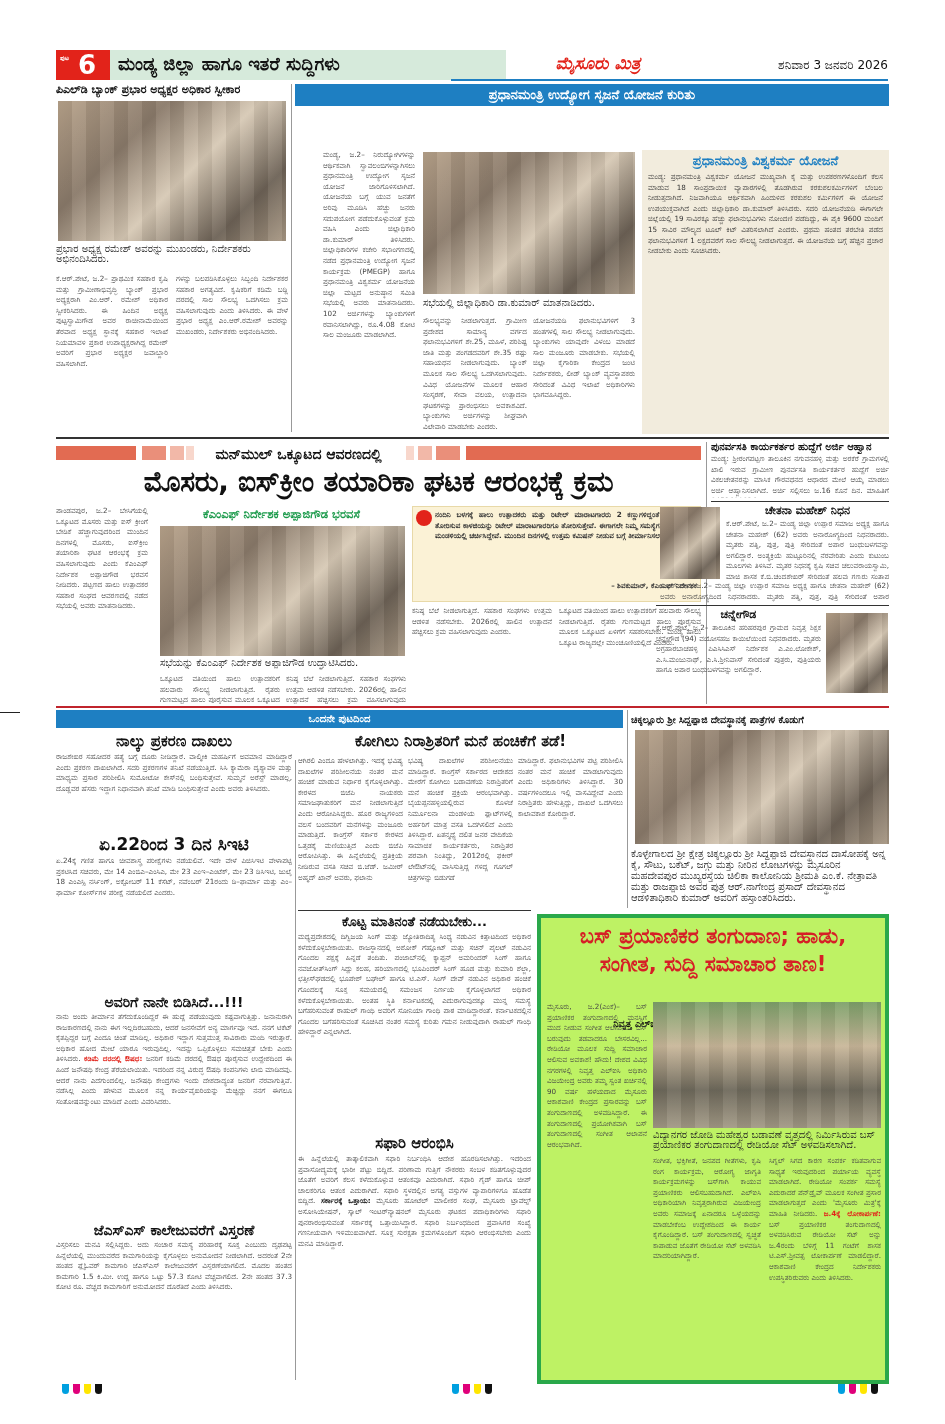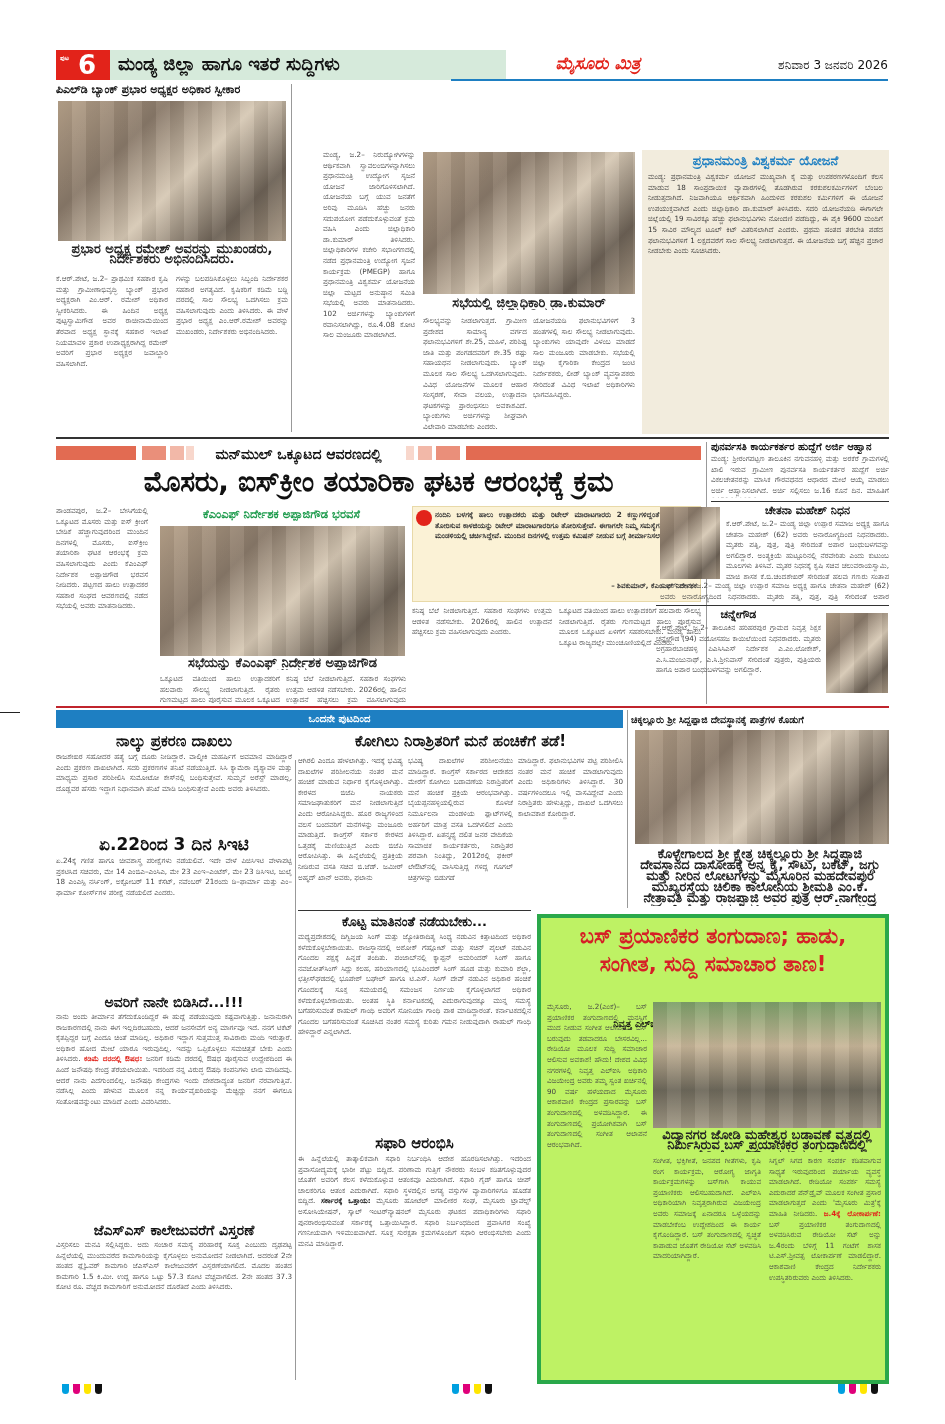--- a/index.html
+++ b/index.html
@@ -2,21 +2,21 @@
 <html><head>
 <meta charset="utf-8">
 <style>
   * { box-sizing: border-box; margin: 0; padding: 0; }
   html, body { width: 945px; height: 1424px; background: #ffffff; overflow: hidden; }
   body { font-family: "DejaVu Sans", sans-serif; color: #1a1a1a; position: relative; }
   .abs { position: absolute; }
   .txt { font-size: 7.2px; line-height: 10.6px; color: #444; text-align: justify; overflow: hidden; }
   .photo { background: linear-gradient(135deg, #b9a48c 0%, #8a7a6a 30%, #d7c9b5 55%, #6d6256 80%, #a89884 100%); overflow: hidden; }
   .photo::after { content: ""; position: absolute; inset: 0; background: repeating-linear-gradient(90deg, rgba(0,0,0,0.06) 0 14px, rgba(255,255,255,0.05) 14px 28px); }
-  .caption { font-size: 13px; line-height: 10px; text-align: center; color: #222; font-weight: bold; overflow: hidden; }
+  .caption { font-size: 10px; line-height: 10px; text-align: left; color: #222; font-weight: normal; overflow: hidden; }
   .hr { background: #333; height: 1px; }
   .vr { background: #999; width: 1px; }
   .h-dark { font-weight: bold; color: #111; text-align: center; white-space: nowrap; overflow: hidden; font-family: "DejaVu Sans", sans-serif; }
 </style>
 </head>
 <body>
 
 <div class="abs" style="left:56px;top:50px;width:832px;height:30px;">
   <div class="abs" style="left:0;top:0;width:54px;height:30px;background:#e2231a;color:#fff;">
     <span style="position:absolute;left:4px;top:4px;font-size:6px;font-weight:bold;">ಪುಟ</span>
@@ -33,20 +33,23 @@
 <div class="abs" style="left:56px;top:82px;width:232px;height:350px;">
   <div class="h-dark" style="font-size:11px;line-height:16px;text-align:left;">ಪಿಎಲ್‌ಡಿ ಬ್ಯಾಂಕ್ ಪ್ರಭಾರ ಅಧ್ಯಕ್ಷರ ಅಧಿಕಾರ ಸ್ವೀಕಾರ</div>
   <div class="abs photo" style="left:2px;top:19px;width:228px;height:140px;"></div>
   <div class="abs caption" style="left:0;top:162px;width:232px;height:22px;">ಪ್ರಭಾರ ಅಧ್ಯಕ್ಷ ರಮೇಶ್ ಅವರನ್ನು ಮುಖಂಡರು, ನಿರ್ದೇಶಕರು ಅಭಿನಂದಿಸಿದರು.</div>
   <div class="abs txt" style="left:0;top:192px;width:112px;height:158px;">ಕೆ.ಆರ್.ಪೇಟೆ, ಜ.2– ಪ್ರಾಥಮಿಕ ಸಹಕಾರ ಕೃಷಿ ಮತ್ತು ಗ್ರಾಮೀಣಾಭಿವೃದ್ಧಿ ಬ್ಯಾಂಕ್ ಪ್ರಭಾರ ಅಧ್ಯಕ್ಷರಾಗಿ ಎಂ.ಆರ್. ರಮೇಶ್ ಅಧಿಕಾರ ಸ್ವೀಕರಿಸಿದರು. ಈ ಹಿಂದಿನ ಅಧ್ಯಕ್ಷ ಪುಟ್ಟಸ್ವಾಮಿಗೌಡ ಅವರ ರಾಜೀನಾಮೆಯಿಂದ ತೆರವಾದ ಅಧ್ಯಕ್ಷ ಸ್ಥಾನಕ್ಕೆ ಸಹಕಾರ ಇಲಾಖೆ ನಿಯಮಾವಳಿ ಪ್ರಕಾರ ಉಪಾಧ್ಯಕ್ಷರಾಗಿದ್ದ ರಮೇಶ್ ಅವರಿಗೆ ಪ್ರಭಾರ ಅಧ್ಯಕ್ಷರ ಜವಾಬ್ದಾರಿ ವಹಿಸಲಾಗಿದೆ.</div>
   <div class="abs txt" style="left:120px;top:192px;width:112px;height:158px;">ಗಳನ್ನು ಬಲಪಡಿಸಿಕೊಳ್ಳಲು ಸಿಬ್ಬಂದಿ ನಿರ್ದೇಶಕರ ಸಹಕಾರ ಅಗತ್ಯವಿದೆ. ಕೃಷಿಕರಿಗೆ ಕಡಿಮೆ ಬಡ್ಡಿ ದರದಲ್ಲಿ ಸಾಲ ಸೌಲಭ್ಯ ಒದಗಿಸಲು ಕ್ರಮ ವಹಿಸಲಾಗುವುದು ಎಂದು ತಿಳಿಸಿದರು. ಈ ವೇಳೆ ಪ್ರಭಾರ ಅಧ್ಯಕ್ಷ ಎಂ.ಆರ್.ರಮೇಶ್ ಅವರನ್ನು ಮುಖಂಡರು, ನಿರ್ದೇಶಕರು ಅಭಿನಂದಿಸಿದರು.</div>
 </div>
 <div class="abs vr" style="left:291px;top:84px;height:348px;"></div>
 
 <div class="abs" style="left:295px;top:84px;width:594px;height:350px;">
+  <div class="abs" style="left:0;top:0;width:594px;height:22px;background:#1e7fc2;">
+    <div style="color:#fff;font-size:13px;font-weight:bold;text-align:center;line-height:22px;white-space:nowrap;">ಪ್ರಧಾನಮಂತ್ರಿ ಉದ್ಯೋಗ ಸೃಜನೆ ಯೋಜನೆ ಕುರಿತು</div>
+  </div>
   <div class="abs txt" style="left:28px;top:66px;width:92px;height:280px;">ಮಂಡ್ಯ, ಜ.2– ನಿರುದ್ಯೋಗಿಗಳನ್ನು ಆರ್ಥಿಕವಾಗಿ ಸ್ವಾವಲಂಬಿಗಳನ್ನಾಗಿಸಲು ಪ್ರಧಾನಮಂತ್ರಿ ಉದ್ಯೋಗ ಸೃಜನೆ ಯೋಜನೆ ಜಾರಿಗೊಳಿಸಲಾಗಿದೆ. ಯೋಜನೆಯ ಬಗ್ಗೆ ಯುವ ಜನತೆಗೆ ಅರಿವು ಮೂಡಿಸಿ ಹೆಚ್ಚು ಜನರು ಸದುಪಯೋಗ ಪಡೆದುಕೊಳ್ಳುವಂತೆ ಕ್ರಮ ವಹಿಸಿ ಎಂದು ಜಿಲ್ಲಾಧಿಕಾರಿ ಡಾ.ಕುಮಾರ್ ತಿಳಿಸಿದರು. ಜಿಲ್ಲಾಧಿಕಾರಿಗಳ ಕಚೇರಿ ಸಭಾಂಗಣದಲ್ಲಿ ನಡೆದ ಪ್ರಧಾನಮಂತ್ರಿ ಉದ್ಯೋಗ ಸೃಜನೆ ಕಾರ್ಯಕ್ರಮ (PMEGP) ಹಾಗೂ ಪ್ರಧಾನಮಂತ್ರಿ ವಿಶ್ವಕರ್ಮ ಯೋಜನೆಯ ಜಿಲ್ಲಾ ಮಟ್ಟದ ಅನುಷ್ಠಾನ ಸಮಿತಿ ಸಭೆಯಲ್ಲಿ ಅವರು ಮಾತನಾಡಿದರು. 102 ಅರ್ಜಿಗಳನ್ನು ಬ್ಯಾಂಕುಗಳಿಗೆ ರವಾನಿಸಲಾಗಿದ್ದು, ರೂ.4.08 ಕೋಟಿ ಸಾಲ ಮಂಜೂರು ಮಾಡಲಾಗಿದೆ.</div>
   <div class="abs photo" style="left:128px;top:68px;width:212px;height:142px;"></div>
   <div class="abs caption" style="left:128px;top:214px;width:212px;height:12px;">ಸಭೆಯಲ್ಲಿ ಜಿಲ್ಲಾಧಿಕಾರಿ ಡಾ.ಕುಮಾರ್ ಮಾತನಾಡಿದರು.</div>
   <div class="abs txt" style="left:128px;top:232px;width:104px;height:116px;">ಸೌಲಭ್ಯವನ್ನು ನೀಡಲಾಗುತ್ತದೆ. ಗ್ರಾಮೀಣ ಪ್ರದೇಶದ ಸಾಮಾನ್ಯ ವರ್ಗದ ಫಲಾನುಭವಿಗಳಿಗೆ ಶೇ.25, ಮಹಿಳೆ, ಪರಿಶಿಷ್ಟ ಜಾತಿ ಮತ್ತು ಪಂಗಡದವರಿಗೆ ಶೇ.35 ರಷ್ಟು ಸಹಾಯಧನ ನೀಡಲಾಗುವುದು. ಬ್ಯಾಂಕ್ ಮೂಲಕ ಸಾಲ ಸೌಲಭ್ಯ ಒದಗಿಸಲಾಗುವುದು. ವಿವಿಧ ಯೋಜನೆಗಳ ಮೂಲಕ ಆಹಾರ ಸಂಸ್ಕರಣೆ, ಸೇವಾ ವಲಯ, ಉತ್ಪಾದನಾ ಘಟಕಗಳನ್ನು ಪ್ರಾರಂಭಿಸಲು ಅವಕಾಶವಿದೆ. ಬ್ಯಾಂಕುಗಳು ಅರ್ಜಿಗಳನ್ನು ಶೀಘ್ರವಾಗಿ ವಿಲೇವಾರಿ ಮಾಡಬೇಕು ಎಂದರು.</div>
   <div class="abs txt" style="left:238px;top:232px;width:102px;height:116px;">ಯೋಜನೆಯಡಿ ಫಲಾನುಭವಿಗಳಿಗೆ 3 ಹಂತಗಳಲ್ಲಿ ಸಾಲ ಸೌಲಭ್ಯ ನೀಡಲಾಗುವುದು. ಬ್ಯಾಂಕುಗಳು ಯಾವುದೇ ವಿಳಂಬ ಮಾಡದೆ ಸಾಲ ಮಂಜೂರು ಮಾಡಬೇಕು. ಸಭೆಯಲ್ಲಿ ಜಿಲ್ಲಾ ಕೈಗಾರಿಕಾ ಕೇಂದ್ರದ ಜಂಟಿ ನಿರ್ದೇಶಕರು, ಲೀಡ್ ಬ್ಯಾಂಕ್ ವ್ಯವಸ್ಥಾಪಕರು ಸೇರಿದಂತೆ ವಿವಿಧ ಇಲಾಖೆ ಅಧಿಕಾರಿಗಳು ಭಾಗವಹಿಸಿದ್ದರು.</div>
 </div>
 
 <div class="abs" style="left:642px;top:150px;width:247px;height:284px;background:#f2ecdd;">
   <div style="font-size:13px;font-weight:bold;color:#1e7fc2;text-align:center;line-height:22px;white-space:nowrap;">ಪ್ರಧಾನಮಂತ್ರಿ ವಿಶ್ವಕರ್ಮ ಯೋಜನೆ</div>
   <div class="txt" style="padding:0 6px;height:255px;color:#333;">ಮಂಡ್ಯ: ಪ್ರಧಾನಮಂತ್ರಿ ವಿಶ್ವಕರ್ಮ ಯೋಜನೆ ಮುಖ್ಯವಾಗಿ ಕೈ ಮತ್ತು ಉಪಕರಣಗಳೊಂದಿಗೆ ಕೆಲಸ ಮಾಡುವ 18 ಸಾಂಪ್ರದಾಯಿಕ ವ್ಯಾಪಾರಗಳಲ್ಲಿ ತೊಡಗಿರುವ ಕರಕುಶಲಕರ್ಮಿಗಳಿಗೆ ಬೆಂಬಲ ನೀಡುತ್ತದಾಗಿದೆ. ನಿಜವಾಗಿಯೂ ಆರ್ಥಿಕವಾಗಿ ಹಿಂದುಳಿದ ಕರಕುಶಲ ಕರ್ಮಿಗಳಿಗೆ ಈ ಯೋಜನೆ ಉಪಯುಕ್ತವಾಗಿದೆ ಎಂದು ಜಿಲ್ಲಾಧಿಕಾರಿ ಡಾ.ಕುಮಾರ್ ತಿಳಿಸಿದರು. ಸದರಿ ಯೋಜನೆಯಡಿ ಈಗಾಗಲೇ ಜಿಲ್ಲೆಯಲ್ಲಿ 19 ಸಾವಿರಕ್ಕೂ ಹೆಚ್ಚು ಫಲಾನುಭವಿಗಳು ನೋಂದಣಿ ಪಡೆದಿದ್ದು, ಈ ಪೈಕಿ 9600 ಮಂದಿಗೆ 15 ಸಾವಿರ ಮೌಲ್ಯದ ಟೂಲ್ ಕಿಟ್ ವಿತರಿಸಲಾಗಿದೆ ಎಂದರು. ಪ್ರಥಮ ಹಂತದ ತರಬೇತಿ ಪಡೆದ ಫಲಾನುಭವಿಗಳಿಗೆ 1 ಲಕ್ಷದವರೆಗೆ ಸಾಲ ಸೌಲಭ್ಯ ನೀಡಲಾಗುತ್ತದೆ. ಈ ಯೋಜನೆಯ ಬಗ್ಗೆ ಹೆಚ್ಚಿನ ಪ್ರಚಾರ ನೀಡಬೇಕು ಎಂದು ಸೂಚಿಸಿದರು.</div>

